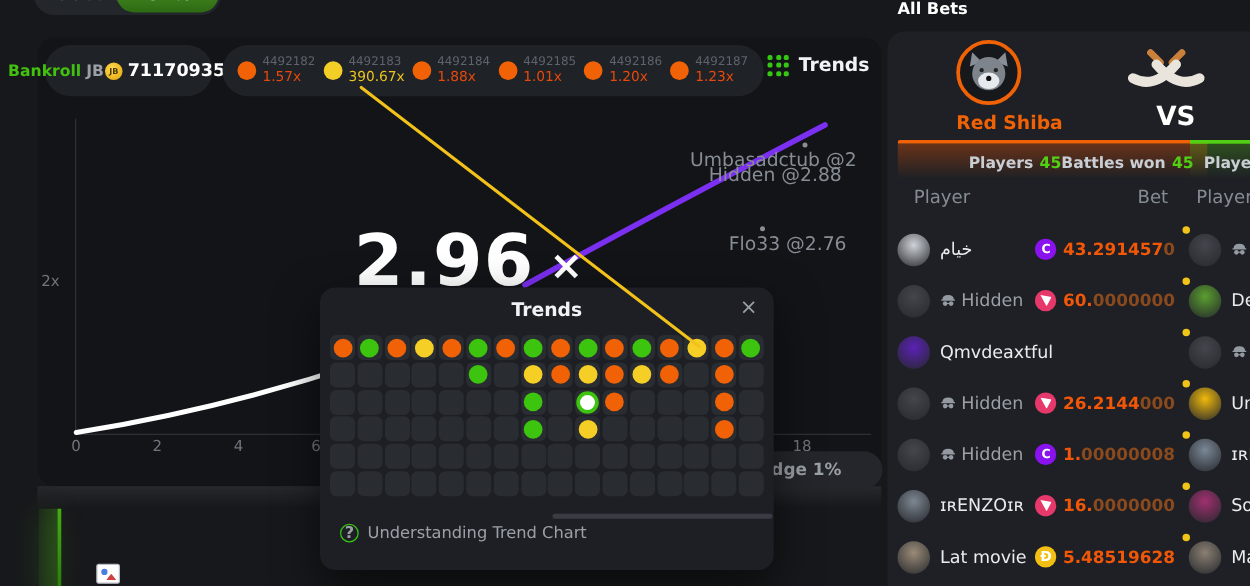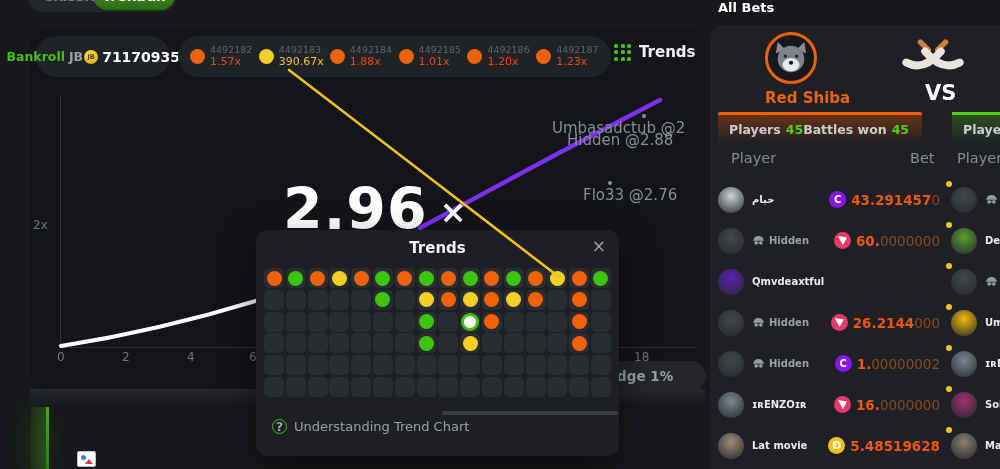--- a/index.html
+++ b/index.html
@@ -61,35 +61,35 @@
   .qicon{width:15px;height:15px;border-radius:50%;border:1.8px solid #35c711;color:#35c711;font-size:10px;font-weight:bold;display:flex;align-items:center;justify-content:center;box-sizing:border-box}
   .modal-footer span{font-size:13px;color:#9aa0a6}
   
   .allbets-title{left:718px;top:0;font-size:13px;font-weight:bold;color:#fff}
   .right-card{left:710px;top:25px;width:290px;height:444px;background:#1e2025;border-radius:14px 0 0 0}
   .team-left{left:765px;top:32px;width:100px;text-align:left}
   .team-icon{width:46px;height:46px;border-radius:50%;border:3px solid #f06205;background:#16181c;display:inline-flex;align-items:center;justify-content:center}
   .team-name{margin-top:5px;font-size:15px;font-weight:bold;color:#f06205}
   .vs{left:925px;top:81px;font-size:21px;font-weight:bold;color:#fff}
   .tusks{left:900px;top:36px}
-  .sec-left{left:718px;top:112px;width:204px;height:31px;border-top:3px solid #f06205;background:linear-gradient(180deg,rgba(186,70,10,.48),rgba(30,32,37,0));display:flex;align-items:center;justify-content:flex-start;padding:0 11px;box-sizing:border-box;border-radius:2px 2px 0 0}
+  .sec-left{left:718px;top:112px;width:248px;height:31px;border-top:3px solid #f06205;background:linear-gradient(180deg,rgba(186,70,10,.48),rgba(30,32,37,0));display:flex;align-items:center;justify-content:flex-end;padding:0 11px;box-sizing:border-box;border-radius:2px 2px 0 0}
   .sec-right{left:952px;top:112px;width:48px;height:31px;border-top:3px solid #52d114;background:linear-gradient(180deg,rgba(70,150,20,.40),rgba(30,32,37,0));display:flex;align-items:center;padding:0 0 0 11px;box-sizing:border-box;overflow:hidden;white-space:nowrap}
   .sec-label{font-size:12.5px;color:#c9ced4;font-weight:bold}
   .sec-label em{font-style:normal;color:#52d114;margin-left:5px}
   .hdr{top:150px;font-size:14.5px;color:#868c94}
   .rows-left{left:718px;top:179px;width:222px}
   .rows-right{left:940px;top:179px;width:60px}
   .brow{height:41px;display:flex;align-items:center;position:relative}
   .avatar{width:26px;height:26px;border-radius:50%;flex:none}
-  .bname{margin-left:8px;font-size:10px;font-weight:bold;color:#e9ebee;white-space:nowrap;overflow:hidden;max-width:96px}
+  .bname{margin-left:8px;font-size:14px;font-weight:normal;color:#e9ebee;white-space:nowrap;overflow:hidden;max-width:96px}
   .bname.hid{color:#9aa0a6}
   .ghost{margin-left:8px;flex:none}
   .ghost+.bname{margin-left:4px}
   .bet{margin-left:auto;display:flex;align-items:center;gap:5px}
-  .amt{font-size:13.5px;font-weight:normal;color:#f25708;white-space:nowrap}
+  .amt{font-size:13.5px;font-weight:bold;color:#f25708;white-space:nowrap}
   .amt .dim{color:#8a4a1d}
   .marker{position:absolute;left:6px;top:2px;width:6px;height:6px;border-radius:50%;background:#f0c419}
   .rrow-pad{padding-left:11px}
   
   .broken-img{left:77px;top:451px;width:19px;height:16px;background:#fff;border:1px solid #b9bec5;border-radius:2px;box-sizing:border-box}
   .broken-img i{position:absolute;left:3px;top:3px;width:5px;height:5px;border-radius:50%;background:#4a7de0}
   .broken-img b{position:absolute;right:2px;bottom:2px;width:8px;height:5px;background:#d04040;clip-path:polygon(0 100%,50% 0,100% 100%)}
 </style>
 </head>
 <body>
@@ -463,21 +463,21 @@
       <span class="avatar" style="background: radial-gradient(circle at 50% 35%, rgb(67, 70, 76), rgb(38, 40, 44));"></span>
       <span class="ghost"><svg width="13" height="11" viewBox="0 0 14 12">
           <path d="M2 5 Q2 1 7 1 Q12 1 12 5 L13 5 L13 6.2 L1 6.2 L1 5 Z" fill="#949aa2"></path>
           <circle cx="4.4" cy="8.6" r="2" fill="#949aa2"></circle>
           <circle cx="9.6" cy="8.6" r="2" fill="#949aa2"></circle>
           <rect x="5.6" y="8" width="2.8" height="1" fill="#949aa2"></rect>
         </svg></span>
       <span class="bname hid" dir="auto">Hidden</span>
       <span class="bet">
         <span class="coin c">C</span>
-        <span class="amt"><b>1.</b><span class="dim">00000002</span></span>
+        <span class="amt"><b>1.</b><span class="dim">00000008</span></span>
       </span>
     </div>
     <div class="brow">
       <span class="avatar" style="background: radial-gradient(circle at 50% 35%, rgb(125, 134, 145), rgb(38, 40, 44));"></span>
       <span class="bname" dir="auto">ɪʀENZOɪʀ</span>
       <span class="bet">
         <span class="coin trx"></span>
         <span class="amt"><b>16.</b><span class="dim">0000000</span></span>
       </span>
     </div>

